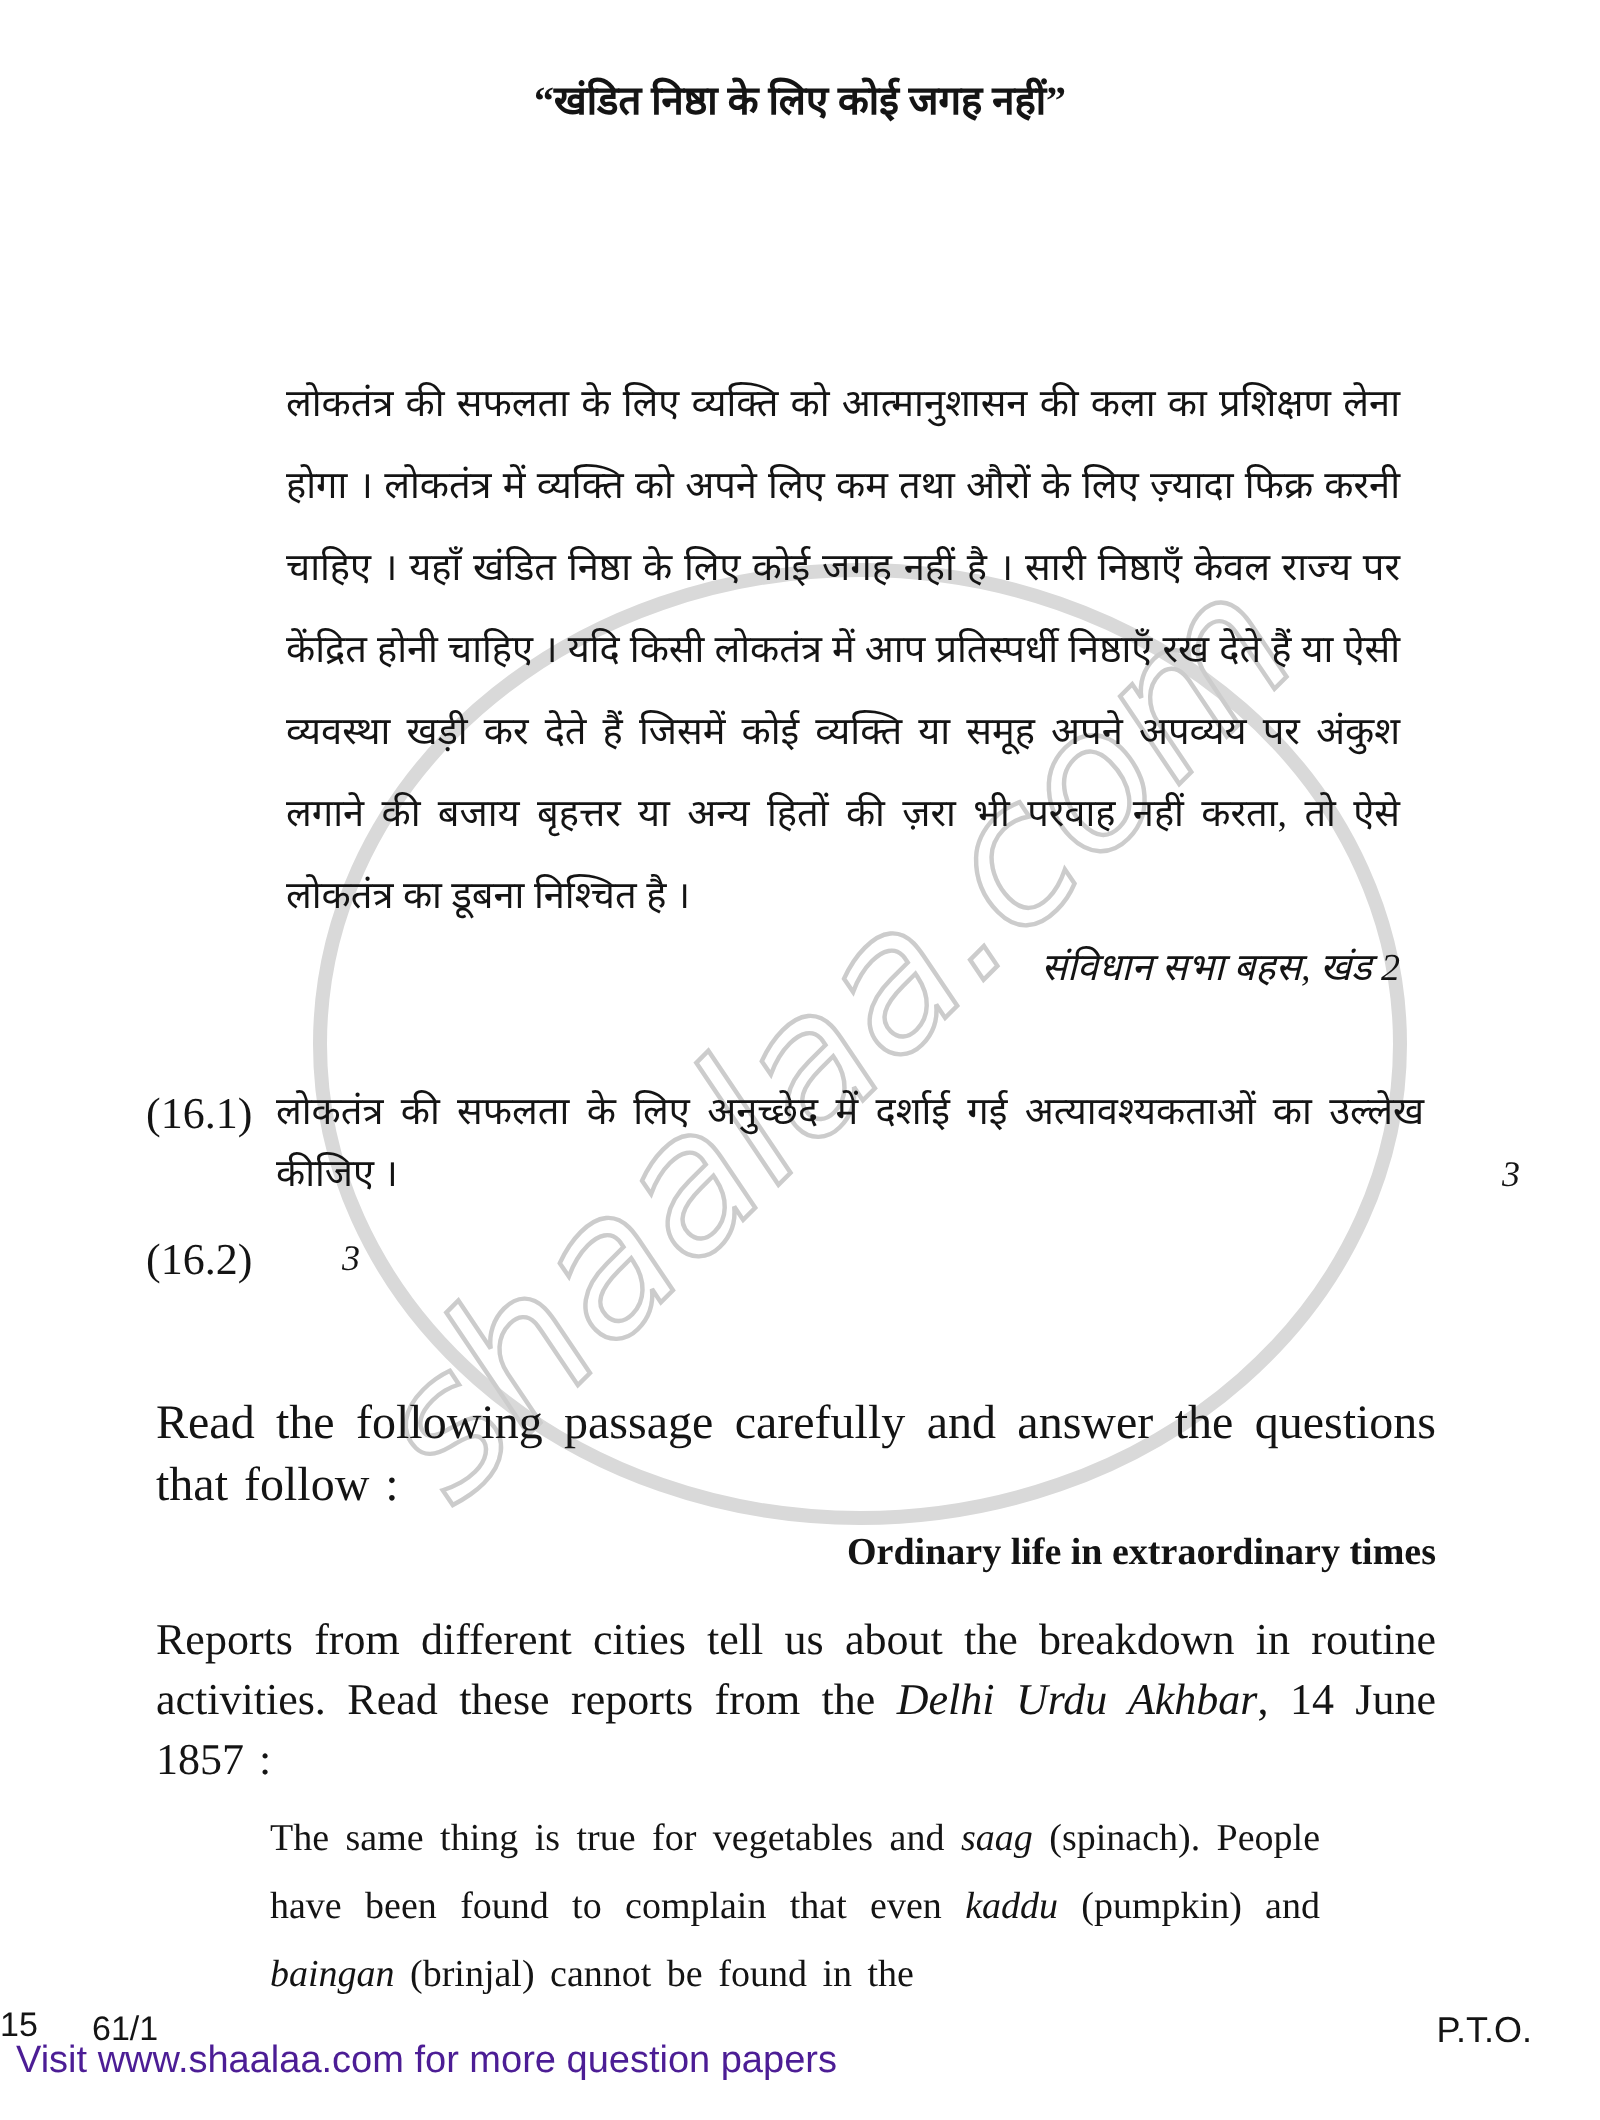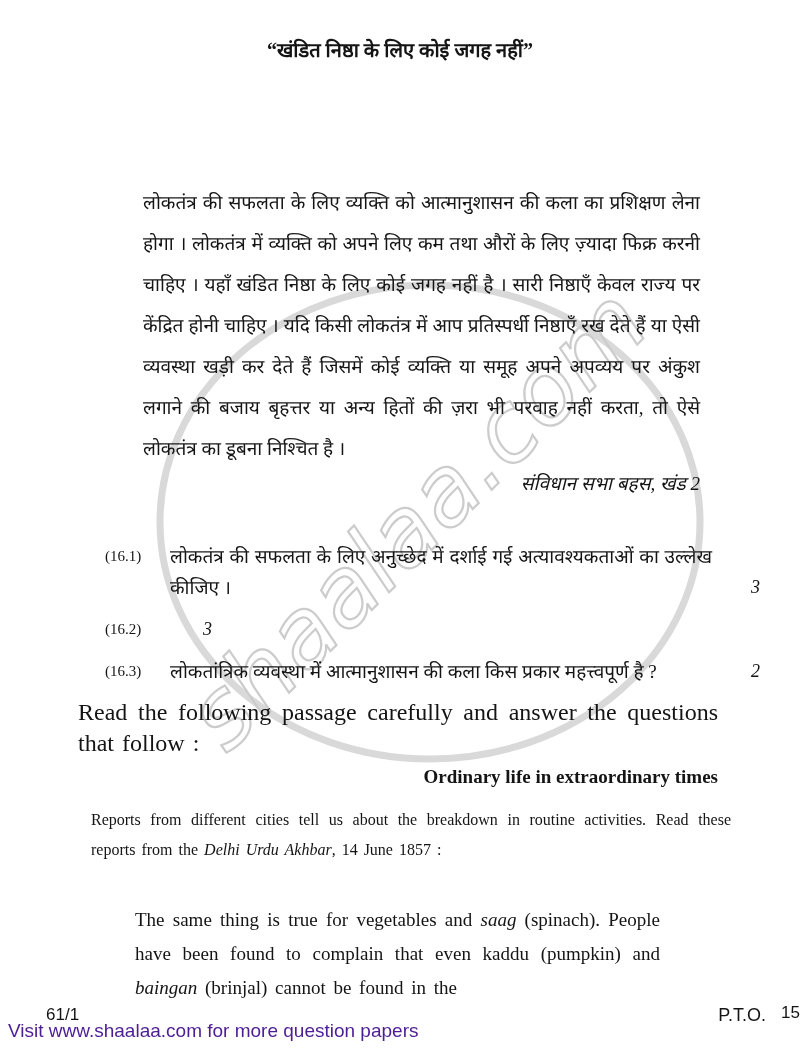--- a/index.html
+++ b/index.html
@@ -40,49 +40,49 @@
   .quote-src {
     left: 300px; top: 470px; width: 400px;
     text-align: right;
     font-style: italic;
     font-size: 19px;
   }
   .questions {
     left: 73px; top: 541px; width: 687px;
   }
   .q-row { display: flex; align-items: flex-end; margin-bottom: 11px; }
-  .q-num { width: 65px; flex: 0 0 65px; font-size: 15px; align-self: flex-start; line-height: 31px; margin-left: 32px; }
+  .q-num { width: 65px; flex: 0 0 65px; font-size: 22px; align-self: flex-start; line-height: 31px; }
   .q-text { flex: 1 1 auto; font-size: 19px; line-height: 31px; text-align: justify; padding-right: 6px; }
   .q-marks { flex: 0 0 42px; width: 42px; text-align: right; font-style: italic; font-size: 18px; line-height: 31px; }
 
   .en-intro {
     left: 78px; top: 697px; width: 640px;
     font-size: 24px; line-height: 31px;
     text-align: justify;
     word-spacing: 2px;
   }
   .en-heading {
     left: 78px; top: 766px; width: 640px;
     text-align: right; font-weight: bold; font-size: 19px;
   }
   .en-reports {
-    left: 91px; top: 805px; width: 640px;
-    font-size: 16px; line-height: 30px;
+    left: 78px; top: 805px; width: 640px;
+    font-size: 22px; line-height: 30px;
     text-align: justify;
     word-spacing: 2px;
   }
   .en-quote {
     left: 135px; top: 903px; width: 525px;
     font-size: 19px; line-height: 34px;
     text-align: justify;
     word-spacing: 3px;
   }
 
   .footer-code  { left: 46px;  top: 1005px; font-family: "Liberation Sans", sans-serif; font-size: 17px; }
-  .footer-page  { left: 0; top: 1003px; width: 800px; text-align: right; font-family: "Liberation Sans", sans-serif; font-size: 17px; }
+  .footer-page  { left: 0; top: 1003px; width: 800px; text-align: left; font-family: "Liberation Sans", sans-serif; font-size: 17px; }
   .footer-pto   { left: 640px; top: 1005px; width: 126px; text-align: right; font-family: "Liberation Sans", sans-serif; font-size: 18px; }
   .footer-visit { left: 8px;  top: 1020px; font-family: "Liberation Sans", sans-serif; font-size: 19px; color: #4c1d95; }
 </style>
 </head>
 <body>
 
 <div class="page">
 
   <div class="wm">
     <svg width="800" height="1060" viewBox="0 0 800 1060" xmlns="http://www.w3.org/2000/svg">
@@ -103,34 +103,29 @@
     <div class="abs questions">
       <div class="q-row">
         <div class="q-num">(16.1)</div>
         <div class="q-text">लोकतंत्र की सफलता के लिए अनुच्छेद में दर्शाई गई अत्यावश्यकताओं का उल्लेख कीजिए ।</div>
         <div class="q-marks">3</div>
       </div>
       <div class="q-row">
         <div class="q-num">(16.2)</div>
         <div class="q-marks">3</div>
       </div>
-      <div class="q-row">
-        <div class="q-num">(16.3)</div>
-        <div class="q-text">लोकतांत्रिक व्यवस्था में आत्मानुशासन की कला किस प्रकार महत्त्वपूर्ण है ?</div>
-        <div class="q-marks">2</div>
-      </div>
     </div>
 
     <div class="abs en-intro">Read the following passage carefully and answer the questions that follow :</div>
 
     <div class="abs en-heading">Ordinary life in extraordinary times</div>
 
     <div class="abs en-reports"><span>Reports from different cities tell us about the breakdown in routine activities. Read these reports from the </span><span style="font-style: italic;">Delhi Urdu Akhbar</span><span>, 14 June 1857 :</span></div>
 
-    <div class="abs en-quote"><span>The same thing is true for vegetables and </span><span style="font-style: italic;">saag</span><span> (spinach). People have been found to complain that even </span><span style="">kaddu</span><span> (pumpkin) and </span><span style="font-style: italic; margin-top: 28px;">baingan</span><span> (brinjal) cannot be found in the</span></div>
+    <div class="abs en-quote"><span>The same thing is true for vegetables and </span><span style="font-style: italic;">saag</span><span> (spinach). People have been found to complain that even </span><span style="font-style: italic;">kaddu</span><span> (pumpkin) and </span><span style="font-style: italic; margin-top: 28px;">baingan</span><span> (brinjal) cannot be found in the</span></div>
 
     <div class="abs footer-code">61/1</div>
     <div class="abs footer-page">15</div>
     <div class="abs footer-pto">P.T.O.</div>
     <div class="abs footer-visit">Visit www.shaalaa.com for more question papers</div>
 
   </div>
 </div>
 
 </body></html>

